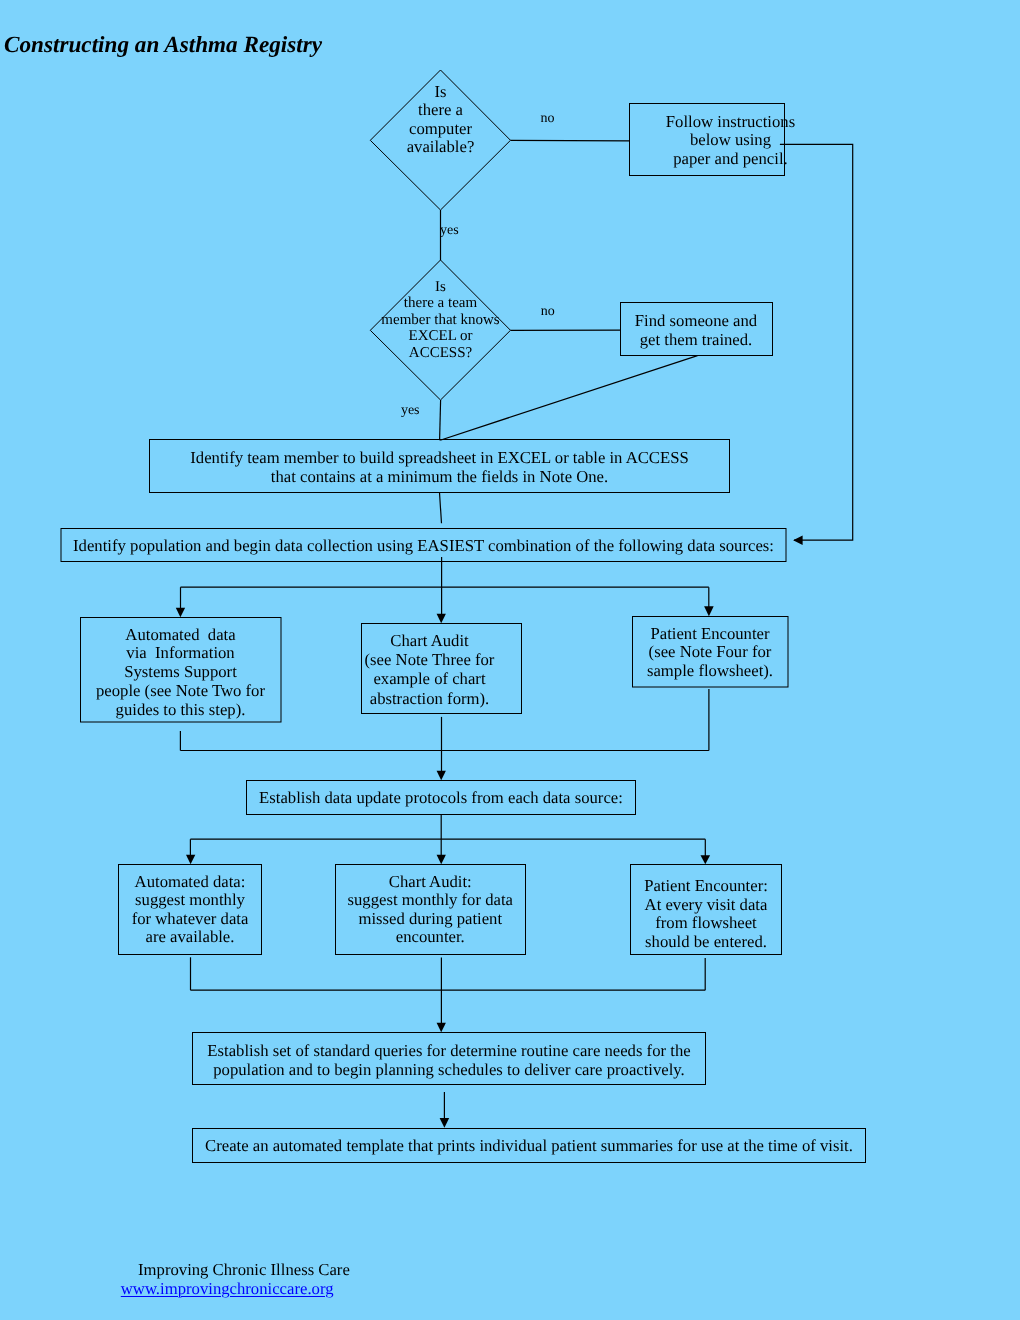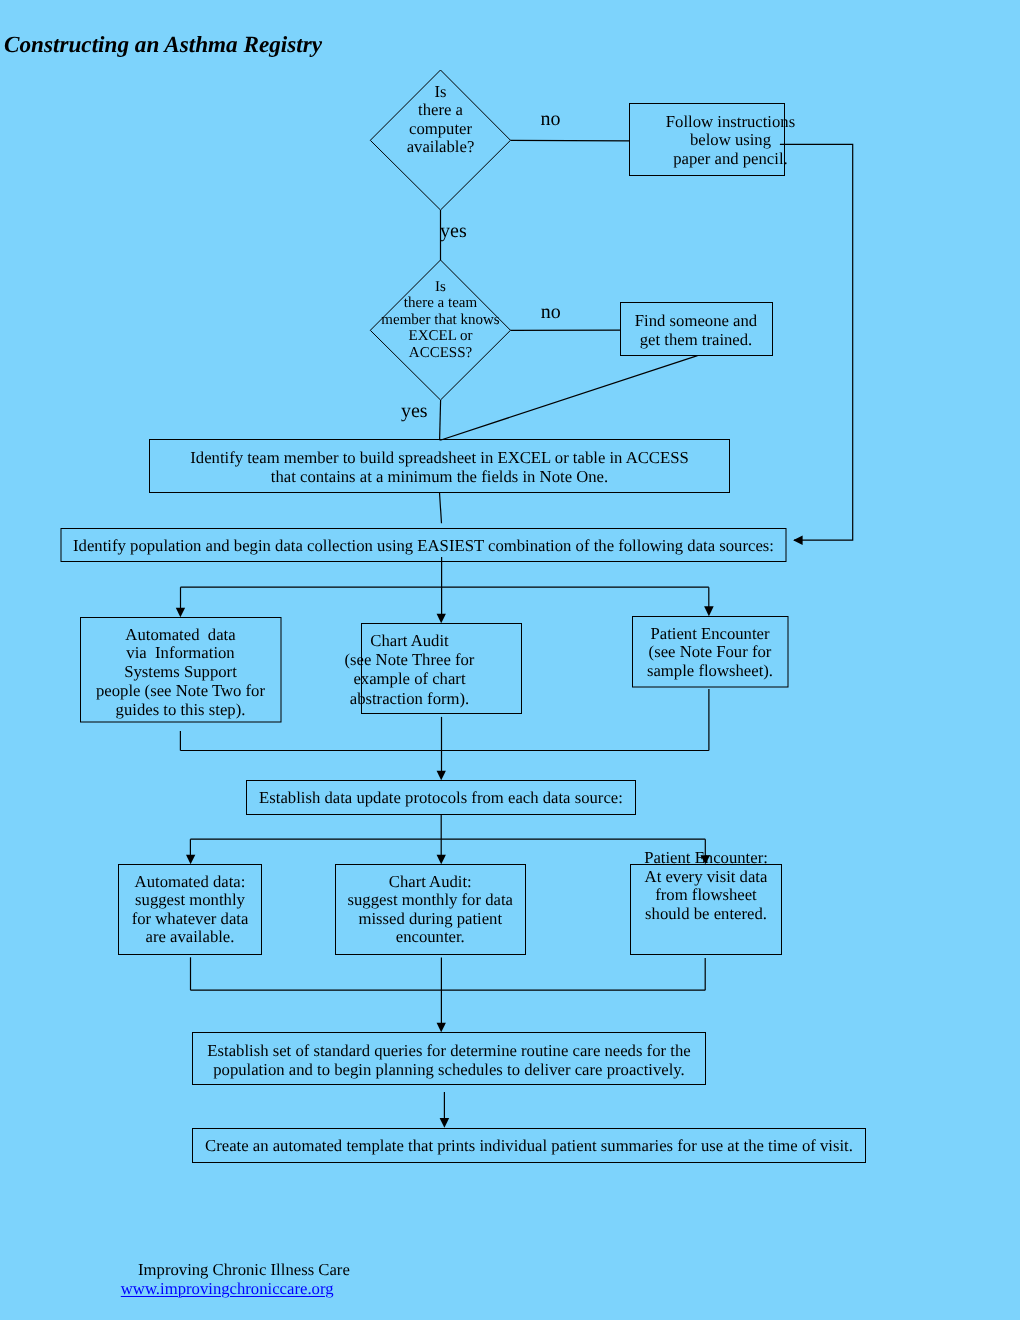--- a/index.html
+++ b/index.html
@@ -19,21 +19,21 @@
     font-size:23.2px; font-weight:bold; font-style:italic;
     white-space:nowrap; line-height:23.5px;
     transform:translateZ(0);
   }
   svg.layer { position:absolute; left:0; top:0; width:1020px; height:1320px; overflow:visible; }
   .node {
     position:absolute;
     text-align:center; font-size:16.7px; white-space:pre-wrap;
     transform:translateZ(0);
   }
-  .edgelabel { position:absolute; font-size:20px; white-space:nowrap; line-height:18.9px; transform:translateZ(0); }
+  .edgelabel { position:absolute; font-size:14px; white-space:nowrap; line-height:18.9px; transform:translateZ(0); }
   .footer-line { position:absolute; font-size:16.7px; white-space:nowrap; line-height:18.9px; transform:translateZ(0); }
   .footer-link { color:#0000ff; text-decoration:underline; text-decoration-thickness:1px; text-underline-offset:1.5px; }
 </style>
 </head>
 <body>
 
 <div id="page">
 
   <div class="title">Constructing an Asthma Registry</div>
 
@@ -117,37 +117,37 @@
   <div class="node" style="left:620px; top:311.9px; width:152px; line-height:18.9px;">Find someone and
 get them trained.</div>
   <div class="node" style="left:149.5px; top:448.9px; width:580px; line-height:18.8px;">Identify team member to build spreadsheet in EXCEL or table in ACCESS
 that contains at a minimum the fields in Note One.</div>
   <div class="node" style="left:61px; top:536.6px; width:725px; line-height:18.9px;">Identify population and begin data collection using EASIEST combination of the following data sources:</div>
   <div class="node" style="left:80.5px; top:625.6px; width:200px; line-height:18.85px;">Automated  data
 via  Information
 Systems Support
 people (see Note Two for
 guides to this step).</div>
-  <div class="node" style="left:341px; top:631px; width:137px; line-height:19.2px;">Chart Audit
+  <div class="node" style="left:361px; top:631px; width:137px; line-height:19.2px;">Chart Audit
 (see Note Three for
 example of chart
 abstraction form).</div>
   <div class="node" style="left:632px; top:624.8px; width:156px; line-height:18.6px;">Patient Encounter
 (see Note Four for
 sample flowsheet).</div>
   <div class="node" style="left:246.5px; top:788.5px; width:389px; line-height:18.9px;">Establish data update protocols from each data source:</div>
   <div class="node" style="left:118.5px; top:872.5px; width:143px; line-height:18.5px;">Automated data:
 suggest monthly
 for whatever data
 are available.</div>
   <div class="node" style="left:335px; top:872.8px; width:190.5px; line-height:18.5px;">Chart Audit:
 suggest monthly for data
 missed during patient
 encounter.</div>
-  <div class="node" style="left:630px; top:849px; width:152px; line-height:18.5px;">Patient Encounter:
+  <div class="node" style="left:630px; top:877px; width:152px; line-height:18.5px;">Patient Encounter:
 At every visit data
 from flowsheet
 should be entered.</div>
   <div class="node" style="left:192.5px; top:1040.8px; width:513px; line-height:19px;">Establish set of standard queries for determine routine care needs for the
 population and to begin planning schedules to deliver care proactively.</div>
   <div class="node" style="left:192.5px; top:1136.7px; width:673px; line-height:18.9px;">Create an automated template that prints individual patient summaries for use at the time of visit.</div>
 
   <div class="edgelabel" style="left:540.5px; top:110.4px;">no</div>
   <div class="edgelabel" style="left:440px; top:222.2px;">yes</div>
   <div class="edgelabel" style="left:540.8px; top:302.8px;">no</div>

